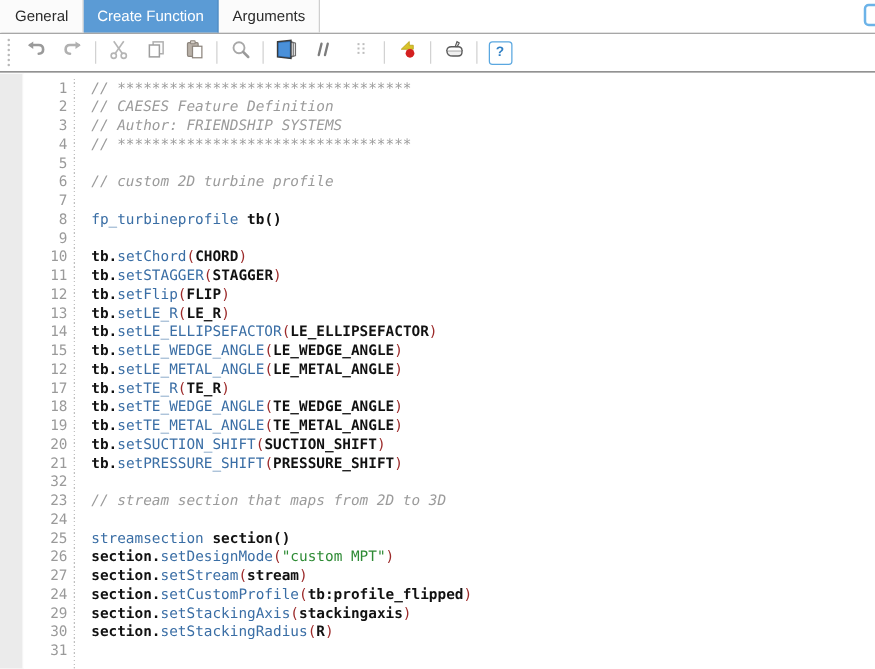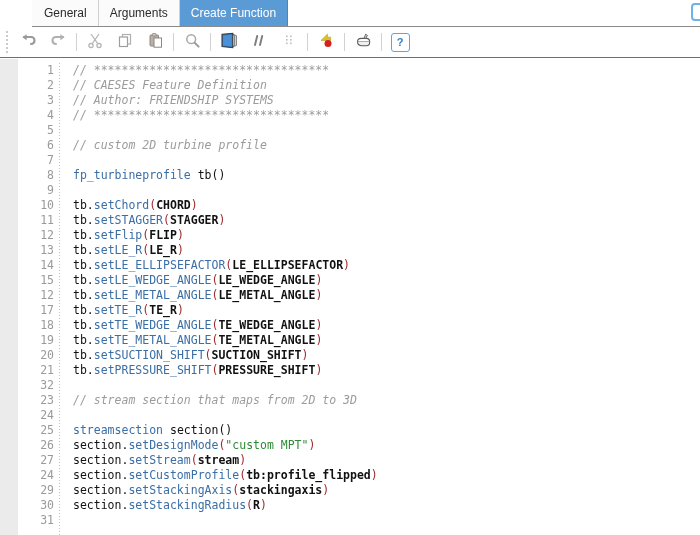--- a/index.html
+++ b/index.html
@@ -10,21 +10,20 @@
     -webkit-font-smoothing:antialiased;
   }
   #app{width:700px;height:535px;position:relative;background:#fff;}
 
   
   .tabbar{
     position:relative;height:27px;background:#ffffff;
     border-bottom:1px solid #8a8a8a;
     display:flex;align-items:flex-end;
     box-sizing:border-box;
-    margin-left:32px;
   }
   .tab{
     height:26px;line-height:26px;
     padding:0 11px;
     font-size:12px;color:#2b2b2b;
     background:#fbfbfb;
     border-right:1px solid #cfcfcf;
     white-space:nowrap;cursor:default;
     box-sizing:border-box;
   }
@@ -98,33 +97,33 @@
     font-family:"DejaVu Sans Mono","Liberation Mono",monospace;
     font-size:11.5px;line-height:15px;
     white-space:pre;
     color:#1a1a1a;
   }
   .code .row{height:15px;display:block;}
   .cm{color:#9b9b9b;font-style:italic;}
   .id{color:#3a6ea5;}
   .mth{color:#3a6ea5;}
   .pn{color:#9c2a2a;}
-  .bk{color:#111111;font-weight:normal;}
+  .bk{color:#111111;font-weight:bold;}
   .st{color:#2e8b35;}
   .ar{color:#111111;font-weight:bold;}
 </style>
 </head>
 <body>
 
 <div id="app">
 
   <div class="tabbar">
     <div class="tab">General</div>
+    <div class="tab active">Create Function</div>
     <div class="tab">Arguments</div>
-    <div class="tab active">Create Function</div>
     <div class="tabfill"></div>
     <div class="tabextra"></div>
   </div>
 
   <div class="toolbar">
 
     <div class="grip">
       <i></i>
         <i></i>
         <i></i>

